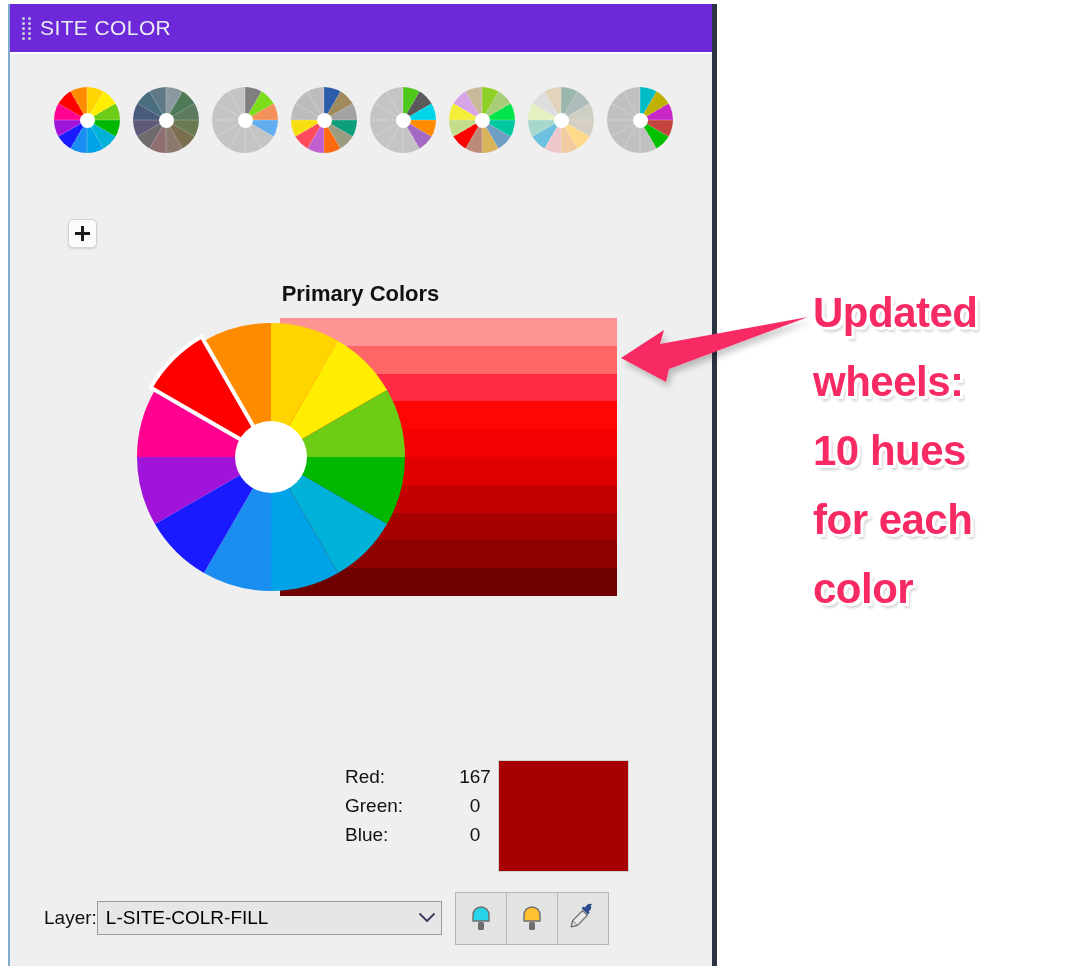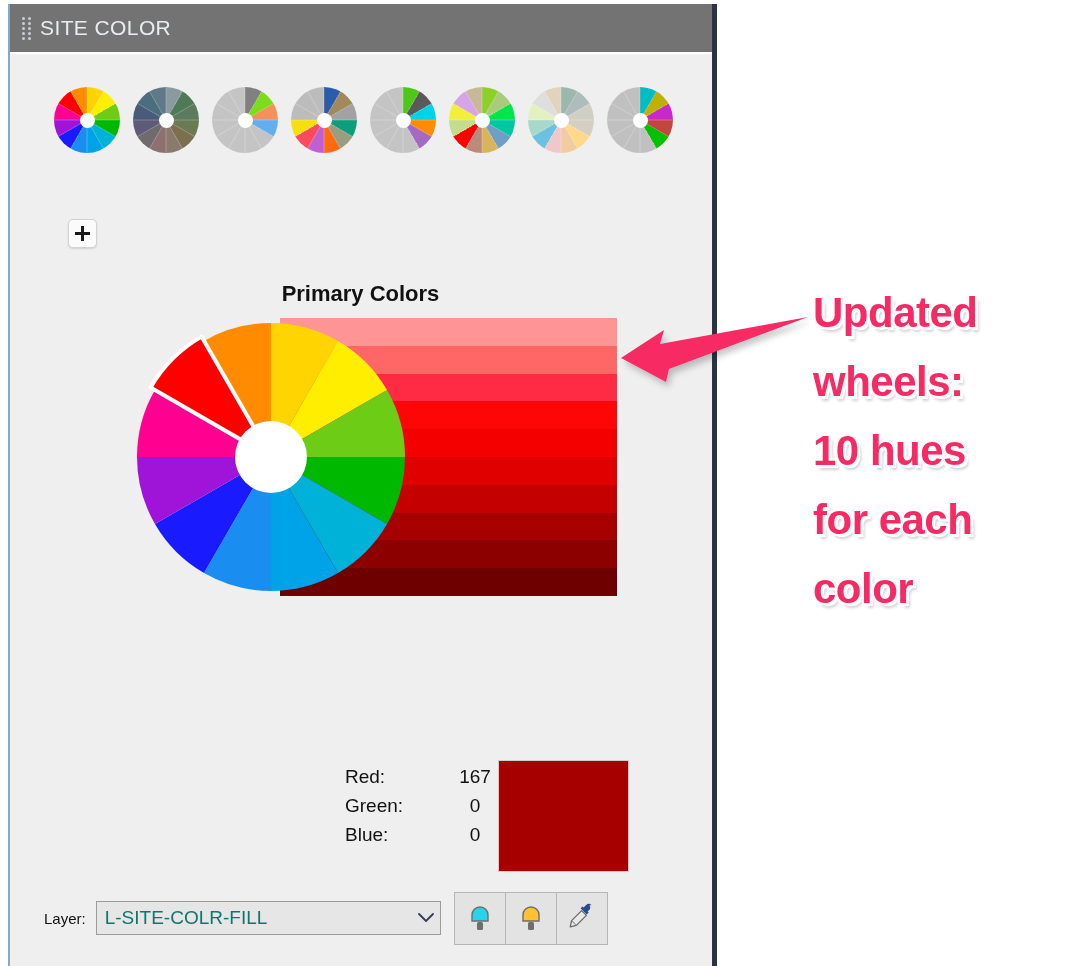--- a/index.html
+++ b/index.html
@@ -31,21 +31,21 @@
     border-left: 2px solid #7faccc;
     box-sizing: border-box;
   }
 
   #titlebar {
     position: absolute;
     left: 0;
     top: 0;
     right: 0;
     height: 48px;
-    background: #737373;
+    background: #6d28d9;
     display: flex;
     align-items: center;
     padding-left: 12px;
     box-sizing: border-box;
   }
   #titlebar .grip {
     width: 10px;
     height: 22px;
     margin-right: 8px;
     display: grid;
@@ -229,38 +229,37 @@
   #bottom-bar {
     position: absolute;
     left: 34px;
     top: 838px;
     width: 600px;
     height: 52px;
     display: flex;
     align-items: center;
   }
   #layer-label {
-    font-size: 15px;
+    font-size: 19px;
     color: #111111;
-    margin-right: 10px;
   }
   #layer-select {
     position: relative;
     width: 345px;
     height: 34px;
     background: #e6e6e6;
     border: 1px solid #9b9b9b;
     box-sizing: border-box;
     display: flex;
     align-items: center;
     cursor: pointer;
   }
   #layer-select .val {
     font-size: 19px;
-    color: #0f766e;
+    color: #000000;
     padding-left: 8px;
     flex: 1;
     white-space: nowrap;
     overflow: hidden;
   }
   #layer-select .chev {
     width: 28px;
     display: flex;
     align-items: center;
     justify-content: center;

